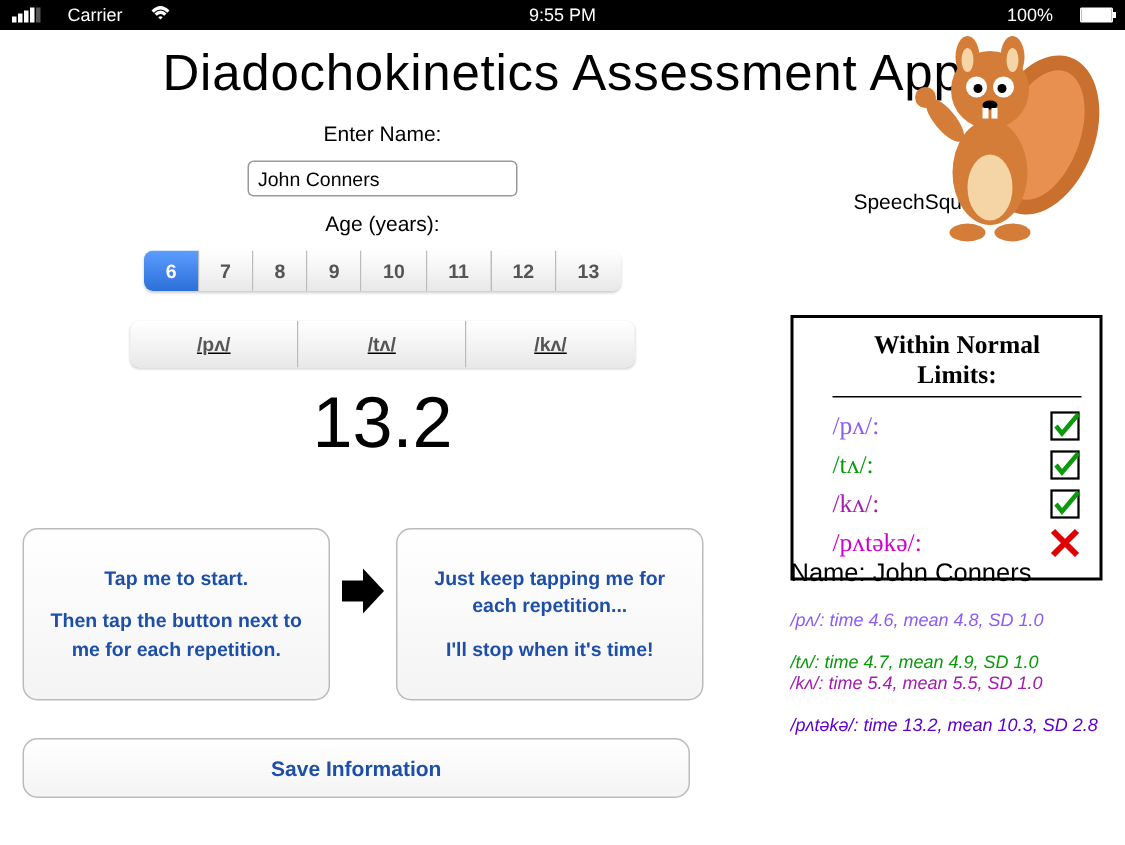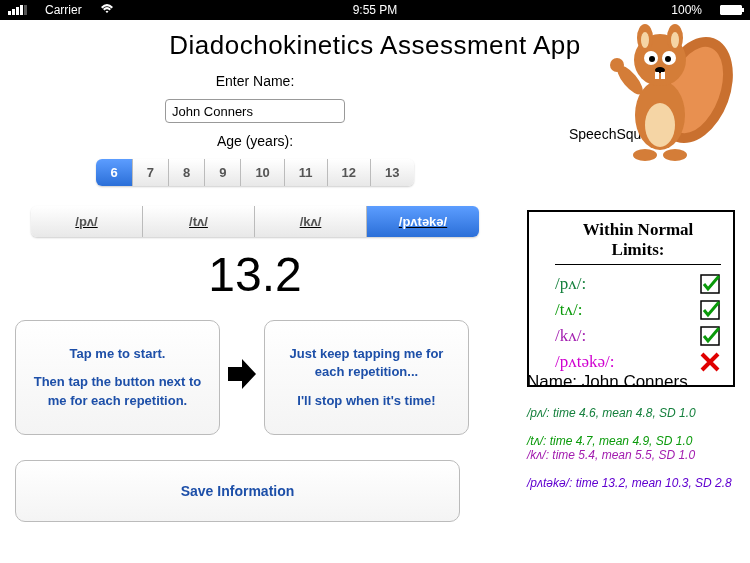--- a/index.html
+++ b/index.html
@@ -70,21 +70,21 @@
     .battery-fill {
       width: 100%;
       height: 100%;
       background: #fff;
     }
     .app-container {
       position: relative;
       padding: 10px 15px 0 15px;
     }
     .title {
-      font-size: 26px;
+      font-size: 34px;
       font-weight: 300;
       text-align: center;
       margin-bottom: 12px;
       letter-spacing: 0.5px;
     }
     .row {
       display: flex;
       align-items: center;
       gap: 10px;
       margin-bottom: 10px;
@@ -151,28 +151,29 @@
       font-weight: bold;
       font-size: 13px;
       text-align: center;
       display: flex;
       flex-direction: column;
       justify-content: center;
       gap: 10px;
       padding: 10px;
       cursor: pointer;
       line-height: 1.4;
+      margin-top: 24px;
     }
     .arrow-icon {
       font-size: 30px;
       color: #000;
     }
     .save-btn {
       width: 445px;
-      height: 62px;
+      height: 40px;
       border: 1px solid #bbb;
       border-radius: 10px;
       background: linear-gradient(#fff,#f4f4f4);
       color: #1d4fa8;
       font-weight: bold;
       font-size: 14px;
       cursor: pointer;
     }
     .squirrel {
       position: absolute;
@@ -227,21 +228,21 @@
       gap: 14px;
     }
     .results-name {
       font-size: 17px;
       color: #000;
     }
     .result-line {
       font-size: 12px;
       font-style: italic;
     }
-    .red { color: #15803d; }
+    .red { color: #8b5cf6; }
     .green { color: #0a9a0a; }
     .blue { color: #a21caf; }
     .magenta { color: #d000d0; }
     .purple { color: #6000d0; }
     .left-panel {
       width: 480px;
     }
   </style>
 </head>
 <body>
@@ -292,21 +293,20 @@
           <button class="seg-btn">12</button>
           <button class="seg-btn">13</button>
         </div>
     </div>
 
     <div class="row" style="margin-top:20px;text-decoration:underline;">
       <div class="segmented wide" id="phon-seg">
           <button class="seg-btn">/pʌ/</button>
           <button class="seg-btn">/tʌ/</button>
           <button class="seg-btn">/kʌ/</button>
-          <button class="seg-btn active">/pʌtəkə/</button>
         </div>
     </div>
 
     <div class="timer-display">13.2</div>
 
     <div class="tap-area">
       <button class="tap-btn">
         <span>Tap me to start.</span>
         <span>Then tap the button next to me for each repetition.</span>
       </button>

